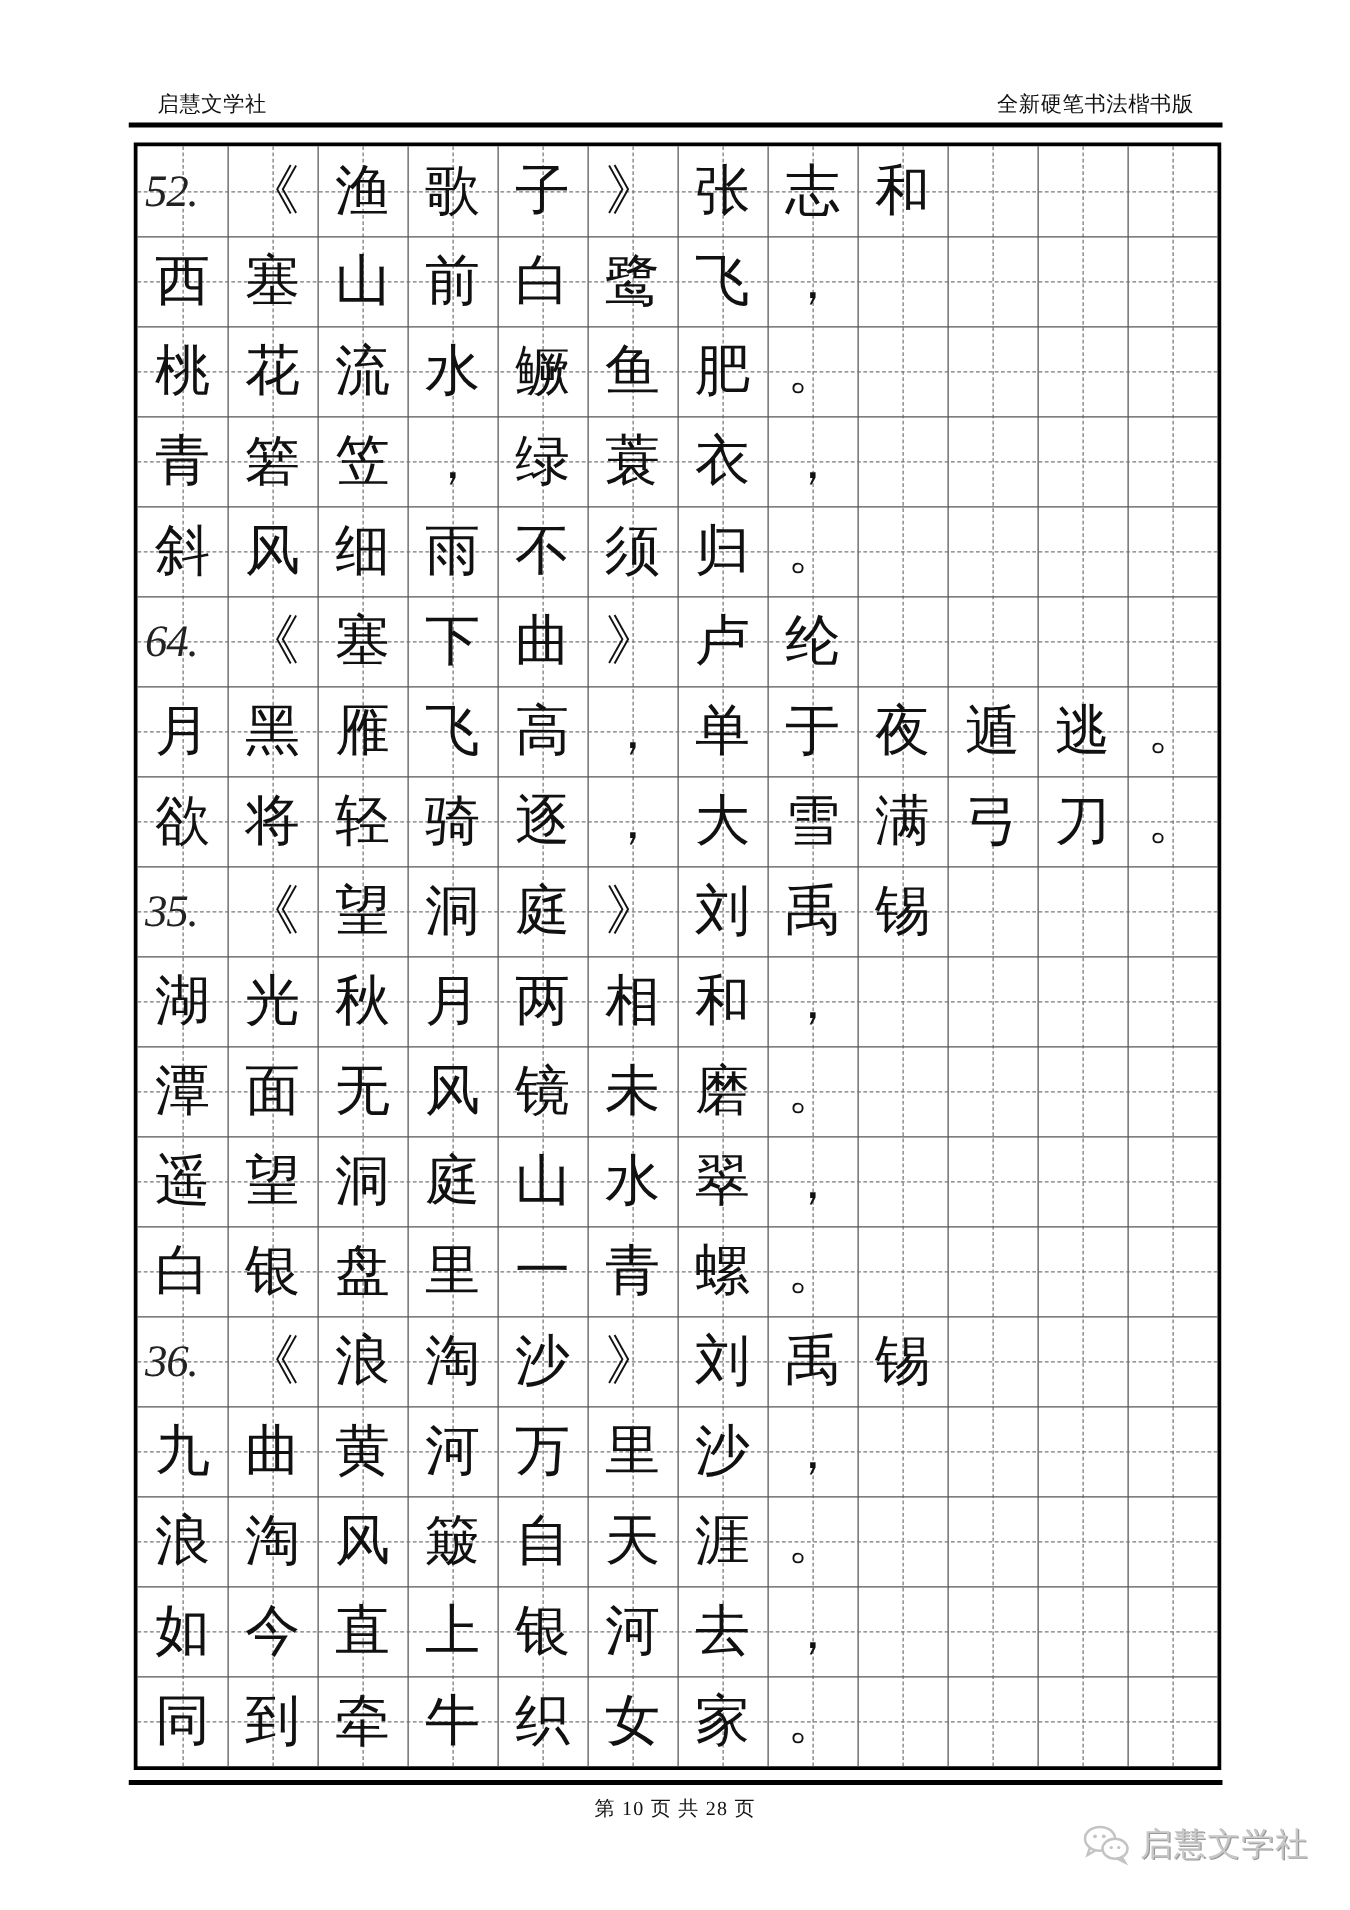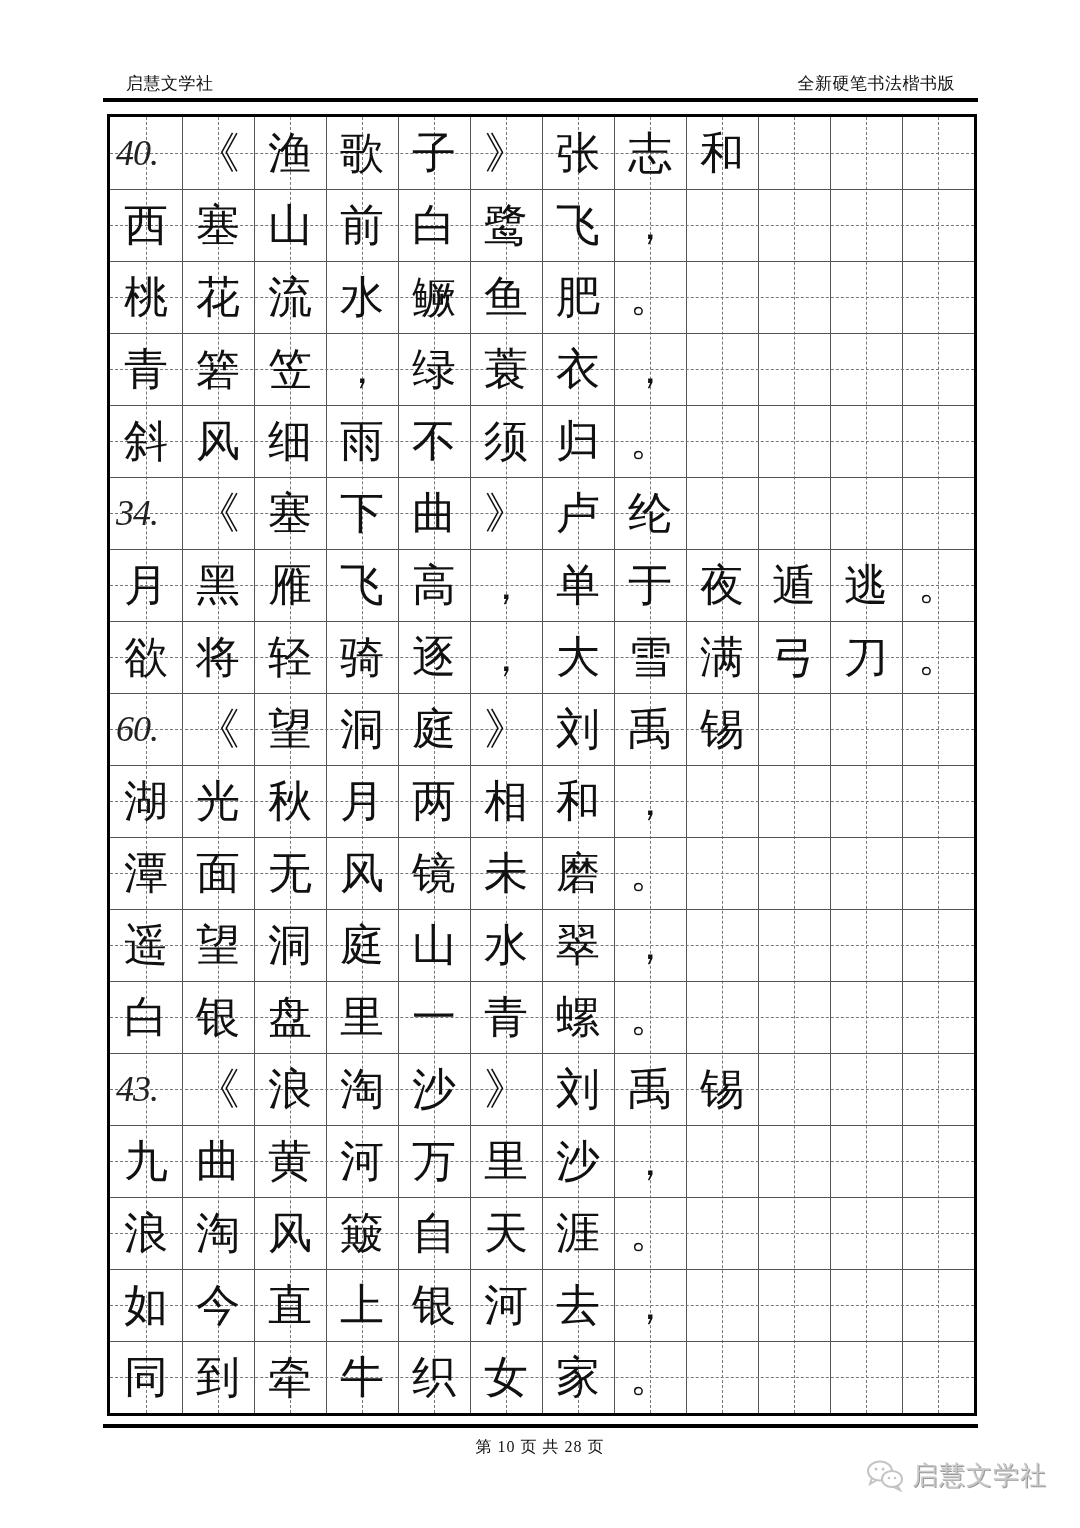--- a/index.html
+++ b/index.html
@@ -80,21 +80,21 @@
     <div class="hdash" style="top: 612px;"></div>
     <div class="hdash" style="top: 684px;"></div>
     <div class="hdash" style="top: 756px;"></div>
     <div class="hdash" style="top: 828px;"></div>
     <div class="hdash" style="top: 900px;"></div>
     <div class="hdash" style="top: 972px;"></div>
     <div class="hdash" style="top: 1044px;"></div>
     <div class="hdash" style="top: 1116px;"></div>
     <div class="hdash" style="top: 1188px;"></div>
     <div class="hdash" style="top: 1260px;"></div>
-    <div class="ch num" style="left: 0px; top: 0px;">40.</div>
+    <div class="ch num" style="left: 0px; top: 0px;">52.</div>
     <div class="ch" style="left: 72px; top: 0px;">《</div>
     <div class="ch" style="left: 144px; top: 0px;">渔</div>
     <div class="ch" style="left: 216px; top: 0px;">歌</div>
     <div class="ch" style="left: 288px; top: 0px;">子</div>
     <div class="ch" style="left: 360px; top: 0px;">》</div>
     <div class="ch" style="left: 432px; top: 0px;">张</div>
     <div class="ch" style="left: 504px; top: 0px;">志</div>
     <div class="ch" style="left: 576px; top: 0px;">和</div>
     <div class="ch punc" style="left: 648px; top: 0px;"></div>
     <div class="ch punc" style="left: 720px; top: 0px;"></div>
@@ -140,21 +140,21 @@
     <div class="ch" style="left: 144px; top: 288px;">细</div>
     <div class="ch" style="left: 216px; top: 288px;">雨</div>
     <div class="ch" style="left: 288px; top: 288px;">不</div>
     <div class="ch" style="left: 360px; top: 288px;">须</div>
     <div class="ch" style="left: 432px; top: 288px;">归</div>
     <div class="ch punc" style="left: 504px; top: 288px;">。</div>
     <div class="ch punc" style="left: 576px; top: 288px;"></div>
     <div class="ch punc" style="left: 648px; top: 288px;"></div>
     <div class="ch punc" style="left: 720px; top: 288px;"></div>
     <div class="ch punc" style="left: 792px; top: 288px;"></div>
-    <div class="ch num" style="left: 0px; top: 360px;">34.</div>
+    <div class="ch num" style="left: 0px; top: 360px;">64.</div>
     <div class="ch" style="left: 72px; top: 360px;">《</div>
     <div class="ch" style="left: 144px; top: 360px;">塞</div>
     <div class="ch" style="left: 216px; top: 360px;">下</div>
     <div class="ch" style="left: 288px; top: 360px;">曲</div>
     <div class="ch" style="left: 360px; top: 360px;">》</div>
     <div class="ch" style="left: 432px; top: 360px;">卢</div>
     <div class="ch" style="left: 504px; top: 360px;">纶</div>
     <div class="ch punc" style="left: 576px; top: 360px;"></div>
     <div class="ch punc" style="left: 648px; top: 360px;"></div>
     <div class="ch punc" style="left: 720px; top: 360px;"></div>
@@ -176,21 +176,21 @@
     <div class="ch" style="left: 144px; top: 504px;">轻</div>
     <div class="ch" style="left: 216px; top: 504px;">骑</div>
     <div class="ch" style="left: 288px; top: 504px;">逐</div>
     <div class="ch punc" style="left: 360px; top: 504px;">，</div>
     <div class="ch" style="left: 432px; top: 504px;">大</div>
     <div class="ch" style="left: 504px; top: 504px;">雪</div>
     <div class="ch" style="left: 576px; top: 504px;">满</div>
     <div class="ch" style="left: 648px; top: 504px;">弓</div>
     <div class="ch" style="left: 720px; top: 504px;">刀</div>
     <div class="ch punc" style="left: 792px; top: 504px;">。</div>
-    <div class="ch num" style="left: 0px; top: 576px;">60.</div>
+    <div class="ch num" style="left: 0px; top: 576px;">35.</div>
     <div class="ch" style="left: 72px; top: 576px;">《</div>
     <div class="ch" style="left: 144px; top: 576px;">望</div>
     <div class="ch" style="left: 216px; top: 576px;">洞</div>
     <div class="ch" style="left: 288px; top: 576px;">庭</div>
     <div class="ch" style="left: 360px; top: 576px;">》</div>
     <div class="ch" style="left: 432px; top: 576px;">刘</div>
     <div class="ch" style="left: 504px; top: 576px;">禹</div>
     <div class="ch" style="left: 576px; top: 576px;">锡</div>
     <div class="ch punc" style="left: 648px; top: 576px;"></div>
     <div class="ch punc" style="left: 720px; top: 576px;"></div>
@@ -236,21 +236,21 @@
     <div class="ch" style="left: 144px; top: 864px;">盘</div>
     <div class="ch" style="left: 216px; top: 864px;">里</div>
     <div class="ch" style="left: 288px; top: 864px;">一</div>
     <div class="ch" style="left: 360px; top: 864px;">青</div>
     <div class="ch" style="left: 432px; top: 864px;">螺</div>
     <div class="ch punc" style="left: 504px; top: 864px;">。</div>
     <div class="ch punc" style="left: 576px; top: 864px;"></div>
     <div class="ch punc" style="left: 648px; top: 864px;"></div>
     <div class="ch punc" style="left: 720px; top: 864px;"></div>
     <div class="ch punc" style="left: 792px; top: 864px;"></div>
-    <div class="ch num" style="left: 0px; top: 936px;">43.</div>
+    <div class="ch num" style="left: 0px; top: 936px;">36.</div>
     <div class="ch" style="left: 72px; top: 936px;">《</div>
     <div class="ch" style="left: 144px; top: 936px;">浪</div>
     <div class="ch" style="left: 216px; top: 936px;">淘</div>
     <div class="ch" style="left: 288px; top: 936px;">沙</div>
     <div class="ch" style="left: 360px; top: 936px;">》</div>
     <div class="ch" style="left: 432px; top: 936px;">刘</div>
     <div class="ch" style="left: 504px; top: 936px;">禹</div>
     <div class="ch" style="left: 576px; top: 936px;">锡</div>
     <div class="ch punc" style="left: 648px; top: 936px;"></div>
     <div class="ch punc" style="left: 720px; top: 936px;"></div>

